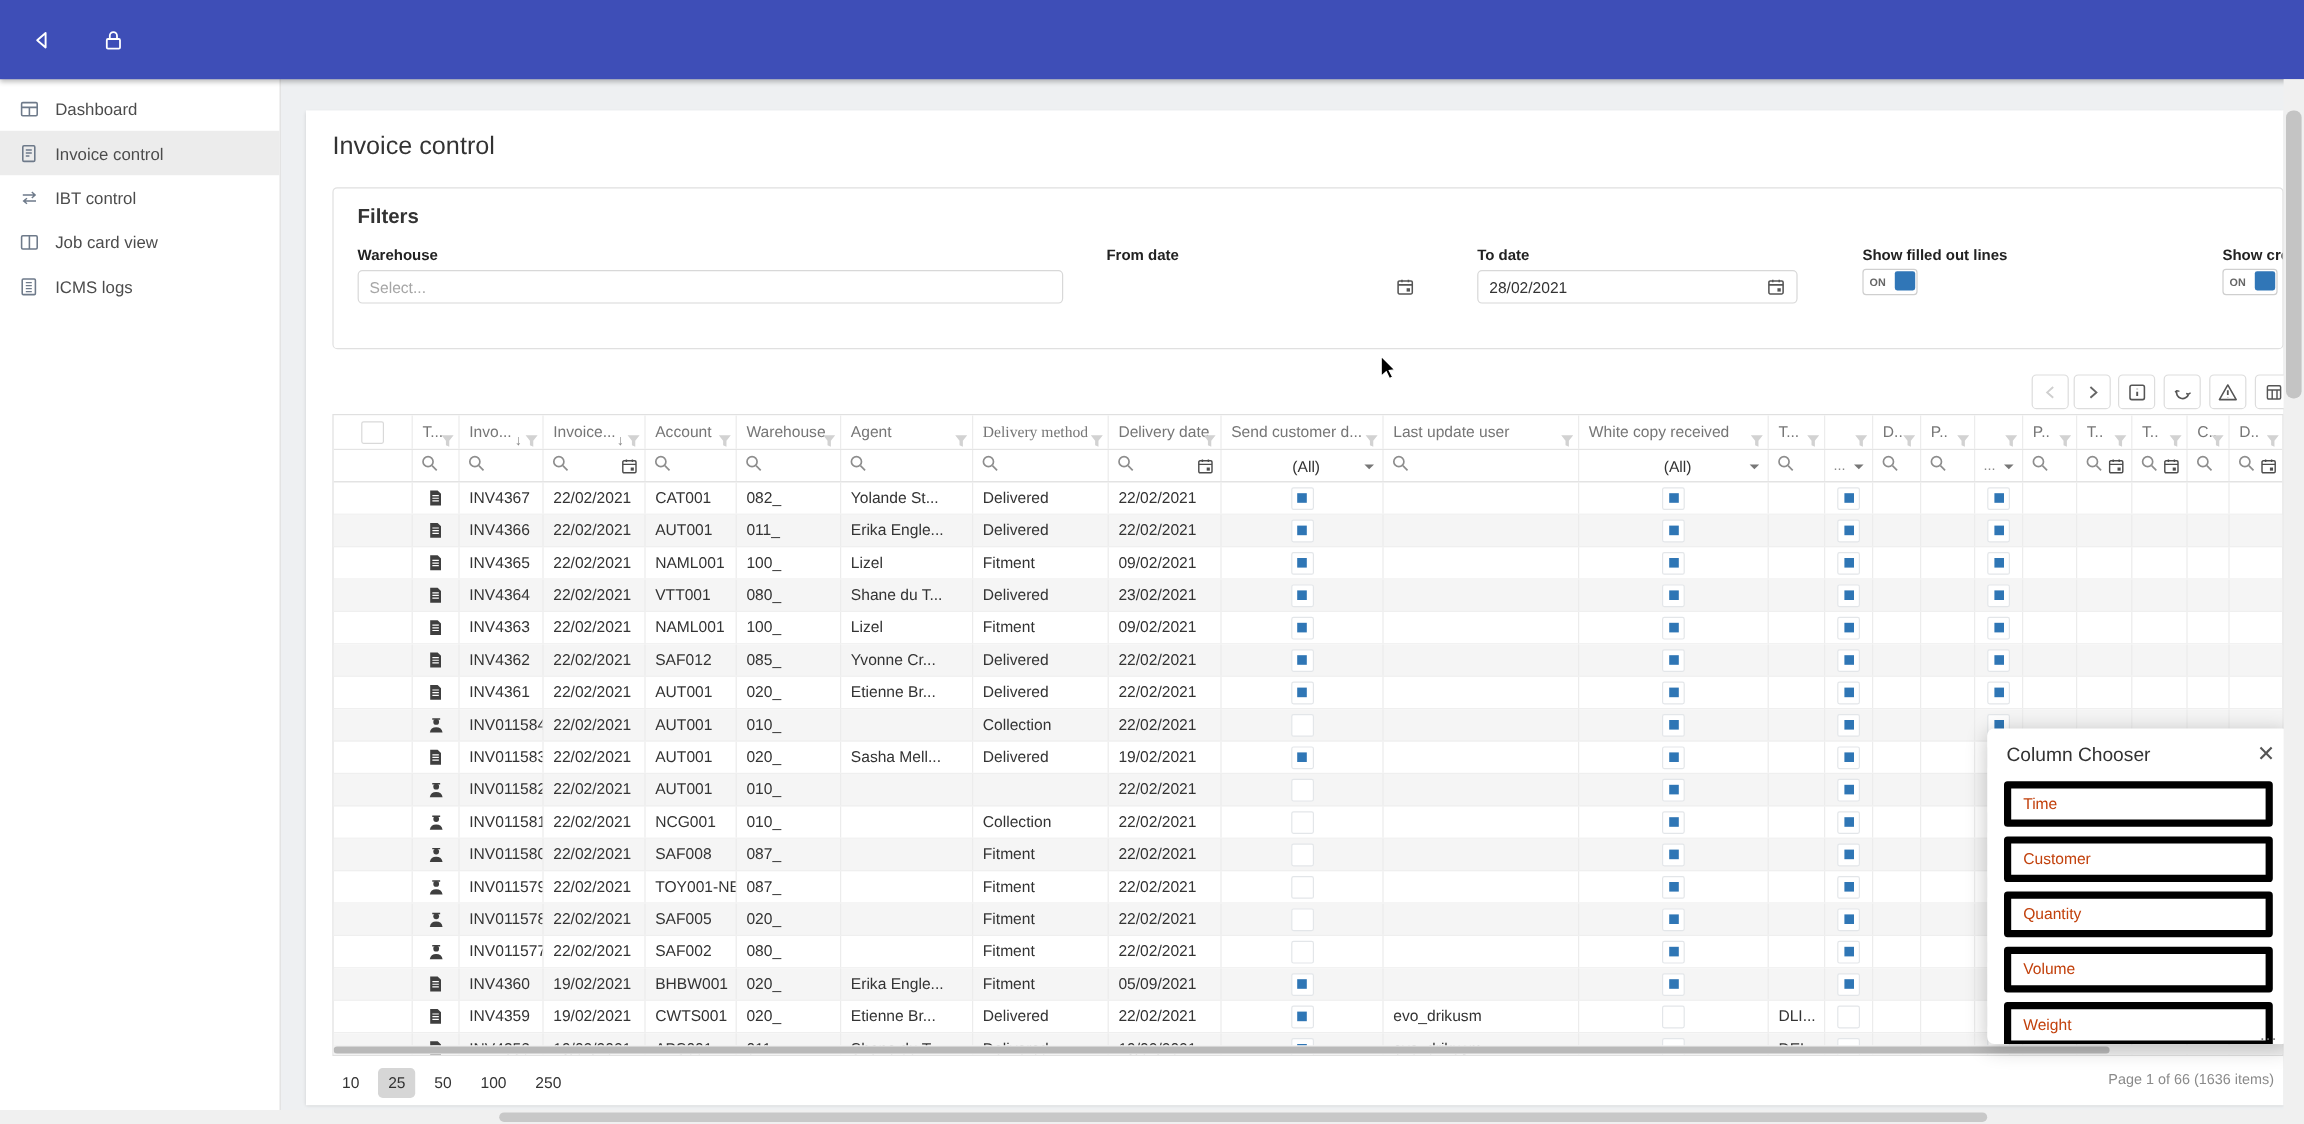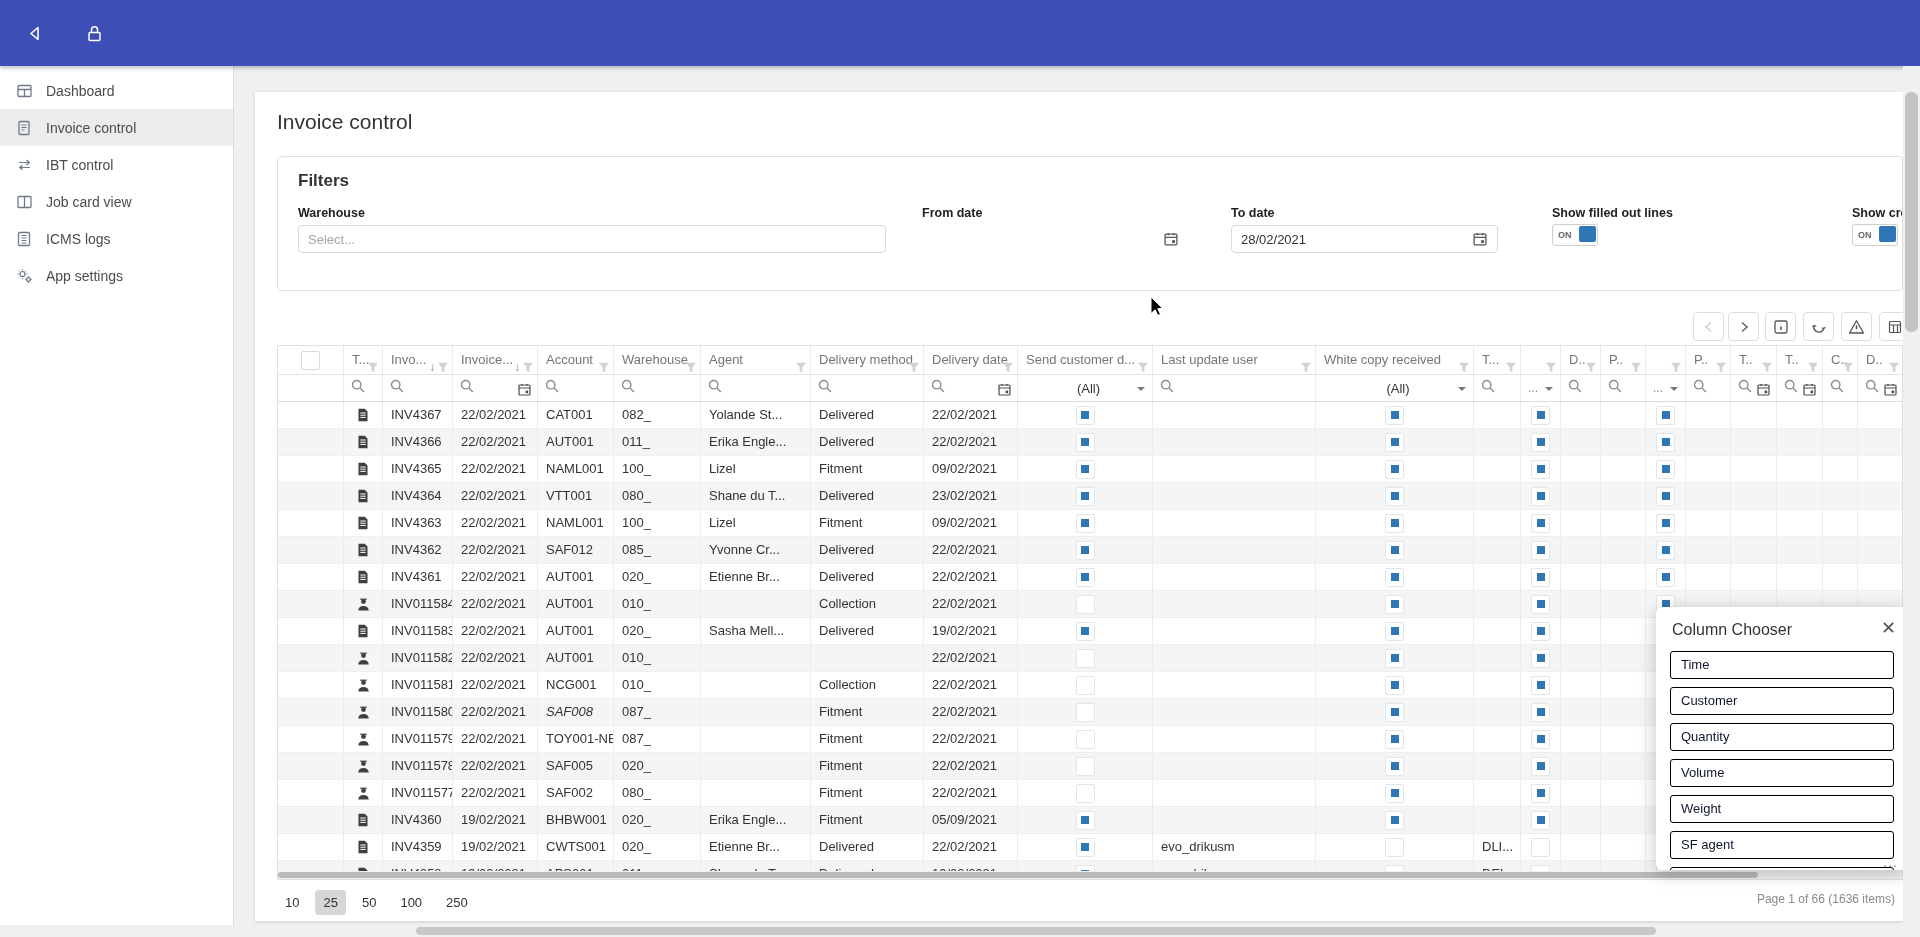--- a/index.html
+++ b/index.html
@@ -81,21 +81,21 @@
   .pager{position:absolute;left:22px;top:796px;height:28px;display:flex;align-items:center;font-size:13px;color:#333;}
   .psize{padding:5px 8px;margin-right:8px;border-radius:4px;cursor:pointer;}
   .psize.sel{background:#d6d6d6;}
   .pinfo{position:absolute;right:8px;top:800px;font-size:12px;color:#8a8a8a;}
   
   .chooser{position:absolute;left:1656px;top:607px;width:252px;height:263px;background:#fff;border-radius:6px;
            box-shadow:0 3px 18px rgba(0,0,0,.24);z-index:5;overflow:hidden;}
   .chooser .ch-title{font-size:16px;color:#333;padding:14px 0 0 16px;}
   .chooser .ch-close{position:absolute;right:12px;top:10px;font-size:18px;color:#555;cursor:pointer;}
   .ch-items{padding:12px 14px 0 14px;}
-  .ch-item{height:26px;border:1px solid #000000;border-radius:3px;font-size:13px;color:#0f172a;
+  .ch-item{height:26px;border:6px solid #000000;border-radius:3px;font-size:13px;color:#c2410c;
            line-height:26px;padding-left:10px;margin-bottom:8px;background:#fff;cursor:grab;}
   .ch-grip{position:absolute;right:10px;bottom:0px;font-size:14px;color:#777;letter-spacing:1px;}
   
   .vscroll{position:absolute;right:0;top:66px;width:17px;height:859px;background:#f0f0f0;z-index:8;}
   .vscroll .thumb{position:absolute;left:2px;top:26px;width:13px;height:240px;background:#c4c4c4;border-radius:6px;}
   .hscroll{position:absolute;left:0;bottom:0;width:1920px;height:12px;background:#f0f0f0;z-index:8;}
   .hscroll .thumb{position:absolute;left:416px;top:2px;width:1240px;height:8px;background:#c8c8c8;border-radius:4px;}
   .cursor{position:absolute;left:1150px;top:296px;z-index:10;pointer-events:none;}
 </style>
 </head>
@@ -156,31 +156,20 @@
           <span>Job card view</span>
         </li>
         <li>
           <span class="nicon">
             <svg width="16" height="16" viewBox="0 0 16 16" fill="none" stroke="#6e7a8a" stroke-width="1.3">
               <rect x="2.5" y="1.5" width="11" height="13" rx="1"></rect>
               <path d="M5.5 4.5h5M5.5 7h5M5.5 9.5h5M5.5 12h5" stroke-width="1"></path>
             </svg>
           </span>
           <span>ICMS logs</span>
-        </li>
-        <li>
-          <span class="nicon">
-            <svg width="17" height="16" viewBox="0 0 16 16" fill="none" stroke="#6e7a8a" stroke-width="1.2">
-              <circle cx="6" cy="6" r="2.5"></circle>
-              <path d="M6 2.2V1M6 11v-1.2M2.2 6H1M11 6H9.8M3.3 3.3l-.8-.8M8.7 8.7l.8.8M3.3 8.7l-.8.8M8.7 3.3l.8-.8" stroke-width="1"></path>
-              <circle cx="12" cy="11.5" r="1.9"></circle>
-              <path d="M12 8.8v-.9M12 15.1v-.9M9.3 11.5h-.9M15.6 11.5h-.9" stroke-width="1"></path>
-            </svg>
-          </span>
-          <span>App settings</span>
         </li>
       </ul>
     <div class="logo">
       <div class="brand">att</div>
 
     </div>
   </div>
 
   <div class="card">
     <div class="page-title">Invoice control</div>
@@ -270,21 +259,21 @@
               </svg></span></div>
           <div class="hc" style="width: 76px;"><span>Account</span><span class="funnel"><svg width="12" height="11" viewBox="0 0 12 11">
                 <path d="M1 .8h10L7.4 5.2v5L4.6 9V5.2z" fill="#d2d2d2"></path>
               </svg></span></div>
           <div class="hc" style="width: 87px;"><span>Warehouse</span><span class="funnel"><svg width="12" height="11" viewBox="0 0 12 11">
                 <path d="M1 .8h10L7.4 5.2v5L4.6 9V5.2z" fill="#d2d2d2"></path>
               </svg></span></div>
           <div class="hc" style="width: 110px;"><span>Agent</span><span class="funnel"><svg width="12" height="11" viewBox="0 0 12 11">
                 <path d="M1 .8h10L7.4 5.2v5L4.6 9V5.2z" fill="#d2d2d2"></path>
               </svg></span></div>
-          <div class="hc" style="width: 113px;"><span>Delivery method</span><span class="funnel"><svg width="12" height="11" viewBox="0 0 12 11">
+          <div class="hc" style="width: 113px; font-family: Liberation Serif, serif;"><span>Delivery method</span><span class="funnel"><svg width="12" height="11" viewBox="0 0 12 11">
                 <path d="M1 .8h10L7.4 5.2v5L4.6 9V5.2z" fill="#d2d2d2"></path>
               </svg></span></div>
           <div class="hc" style="width: 94px;"><span>Delivery date</span><span class="funnel"><svg width="12" height="11" viewBox="0 0 12 11">
                 <path d="M1 .8h10L7.4 5.2v5L4.6 9V5.2z" fill="#d2d2d2"></path>
               </svg></span></div>
           <div class="hc" style="width: 135px;"><span>Send customer d...</span><span class="funnel"><svg width="12" height="11" viewBox="0 0 12 11">
                 <path d="M1 .8h10L7.4 5.2v5L4.6 9V5.2z" fill="#d2d2d2"></path>
               </svg></span></div>
           <div class="hc" style="width: 163px;"><span>Last update user</span><span class="funnel"><svg width="12" height="11" viewBox="0 0 12 11">
                 <path d="M1 .8h10L7.4 5.2v5L4.6 9V5.2z" fill="#d2d2d2"></path>
@@ -989,21 +978,21 @@
             <span style="display: inline-flex;">
               <svg width="13" height="13" viewBox="0 0 13 13">
                 <path d="M3.2 1.2h6.6" stroke="#3f3f3f" stroke-width="1.2"></path>
                 <circle cx="6.5" cy="3.6" r="2.4" fill="#3f3f3f"></circle>
                 <path d="M1.2 12.4c.4-2.9 2.3-4.4 5.3-4.4s4.9 1.5 5.3 4.4z" fill="#3f3f3f"></path>
               </svg>
             </span>
           </div>
           <div class="dc" style="width: 70px;">INV011580</div>
           <div class="dc" style="width: 85px;">22/02/2021</div>
-          <div class="dc" style="width: 76px; font-style: italic;">SAF008</div>
+          <div class="dc" style="width: 76px;">SAF008</div>
           <div class="dc" style="width: 87px;">087_</div>
           <div class="dc" style="width: 110px;"></div>
           <div class="dc" style="width: 113px;">Fitment</div>
           <div class="dc" style="width: 94px;">22/02/2021</div>
           <div class="dc center" style="width: 135px;">
             <span class="cbx"></span>
           </div>
           <div class="dc" style="width: 163px;"></div>
           <div class="dc center" style="width: 158px;">
             <span class="cbx">

